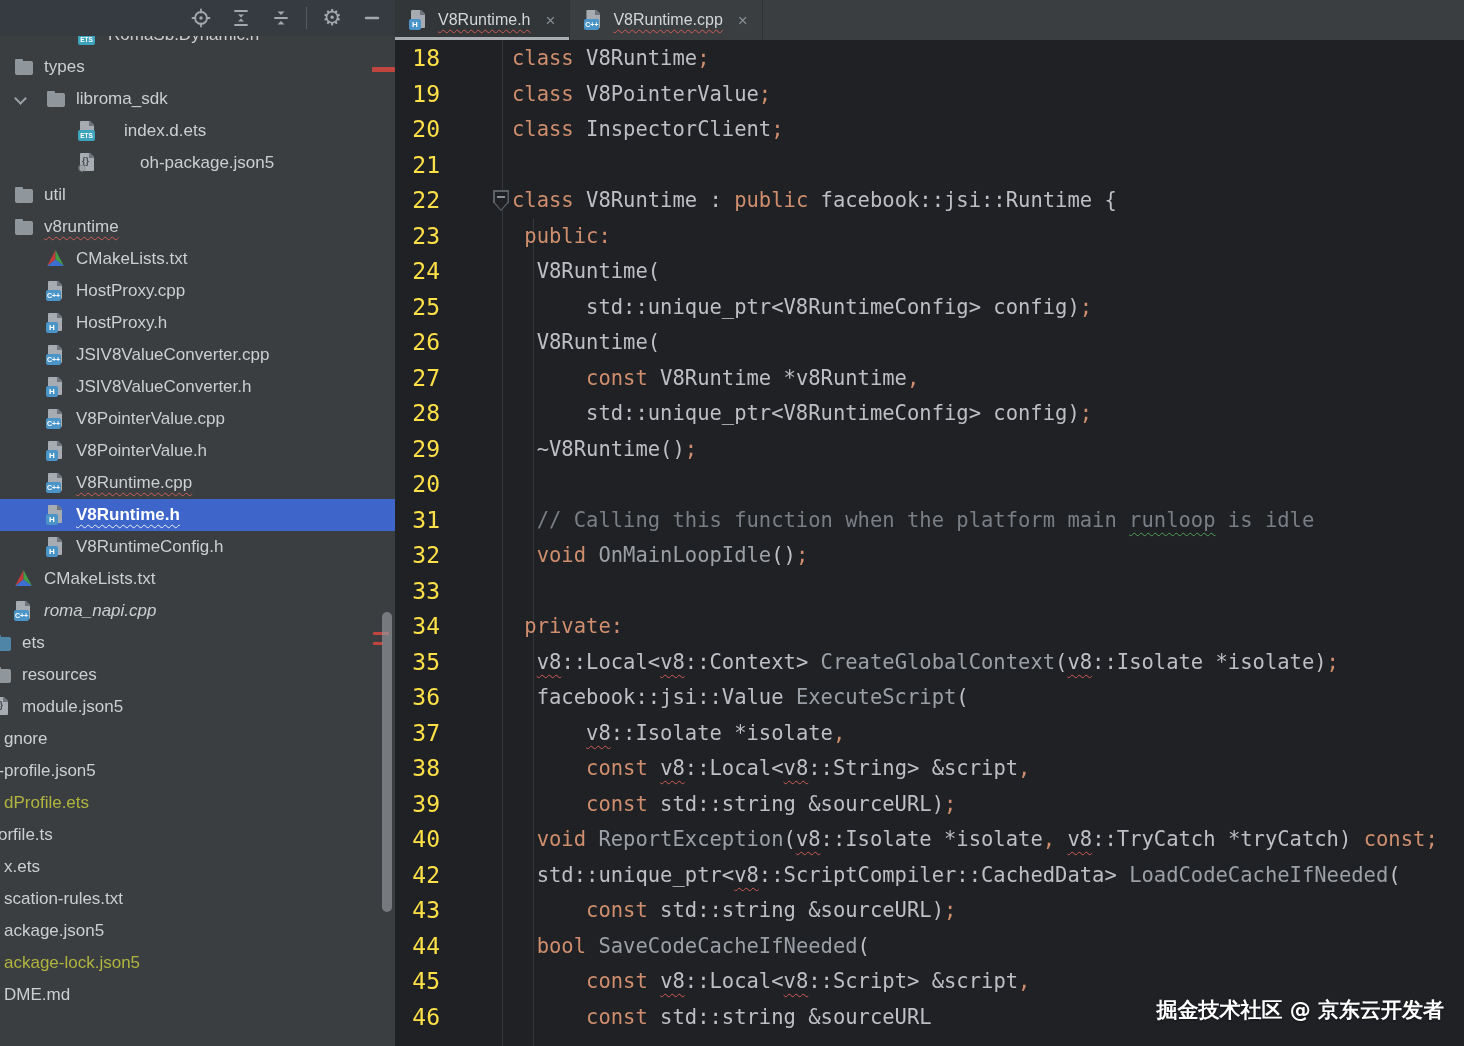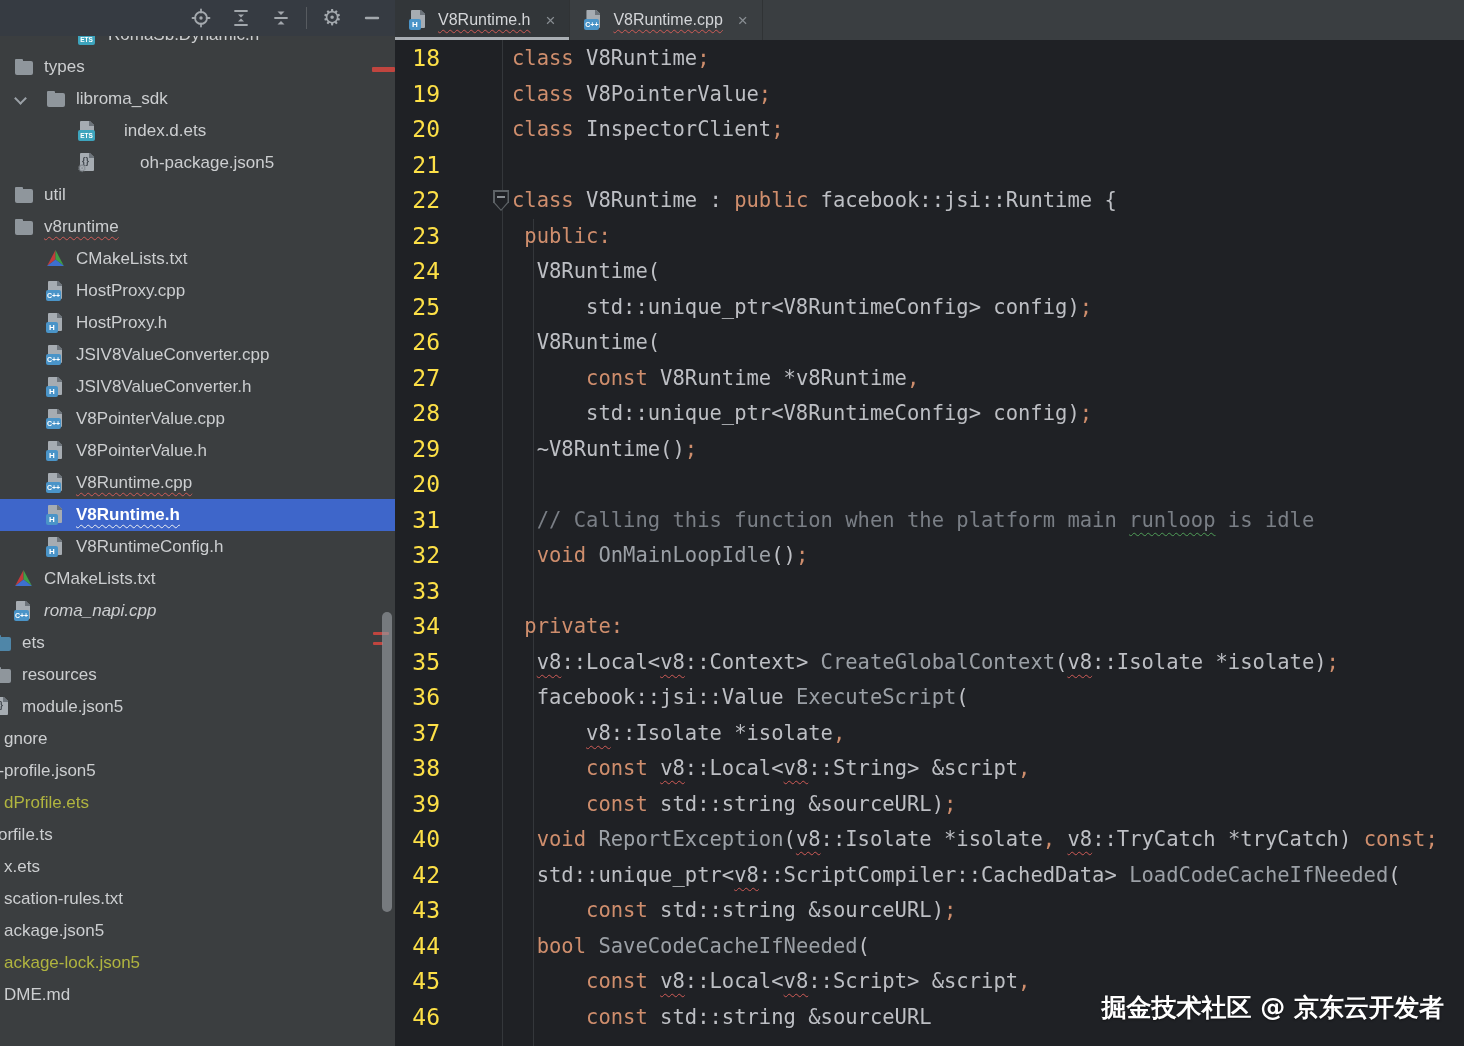--- a/index.html
+++ b/index.html
@@ -72,21 +72,21 @@
   .tk-k{color:var(--keyword)} .tk-t{color:var(--plain)} .tk-f{color:var(--func)} .tk-c{color:var(--comment)}
   .usq-r{text-decoration:underline;text-decoration-style:wavy;text-decoration-color:var(--error);text-decoration-thickness:1px;text-underline-offset:5px}
   .usq-g{text-decoration:underline;text-decoration-style:wavy;text-decoration-color:var(--typo);text-decoration-thickness:1px;text-underline-offset:5px}
 
   
   #fold-marker{position:absolute;left:98px;top:150px;width:16px;height:21px}
   #fold-marker .o{position:absolute;inset:0;background:#5d6266;clip-path:polygon(0 0,100% 0,100% 58%,50% 100%,0 58%)}
   #fold-marker .i{position:absolute;inset:1.5px;background:var(--editor-bg);clip-path:polygon(0 0,100% 0,100% 58%,50% 100%,0 58%)}
   #fold-marker .m{position:absolute;left:4px;right:4px;top:6px;height:2px;background:#8a8f94}
 
-  #watermark{position:absolute;right:20px;bottom:22px;color:#fff;font-size:25px;font-weight:bold;
+  #watermark{position:absolute;right:20px;bottom:22px;color:#fff;font-size:21px;font-weight:bold;
              text-shadow:0 1px 2px rgba(0,0,0,.5);font-family:"DejaVu Sans",sans-serif}
 </style>
 </head>
 <body>
 
 <div id="app">
 
   <div id="tree-panel">
     <div id="tree-rows">
         <div class="trow" style="top: 19px;">

